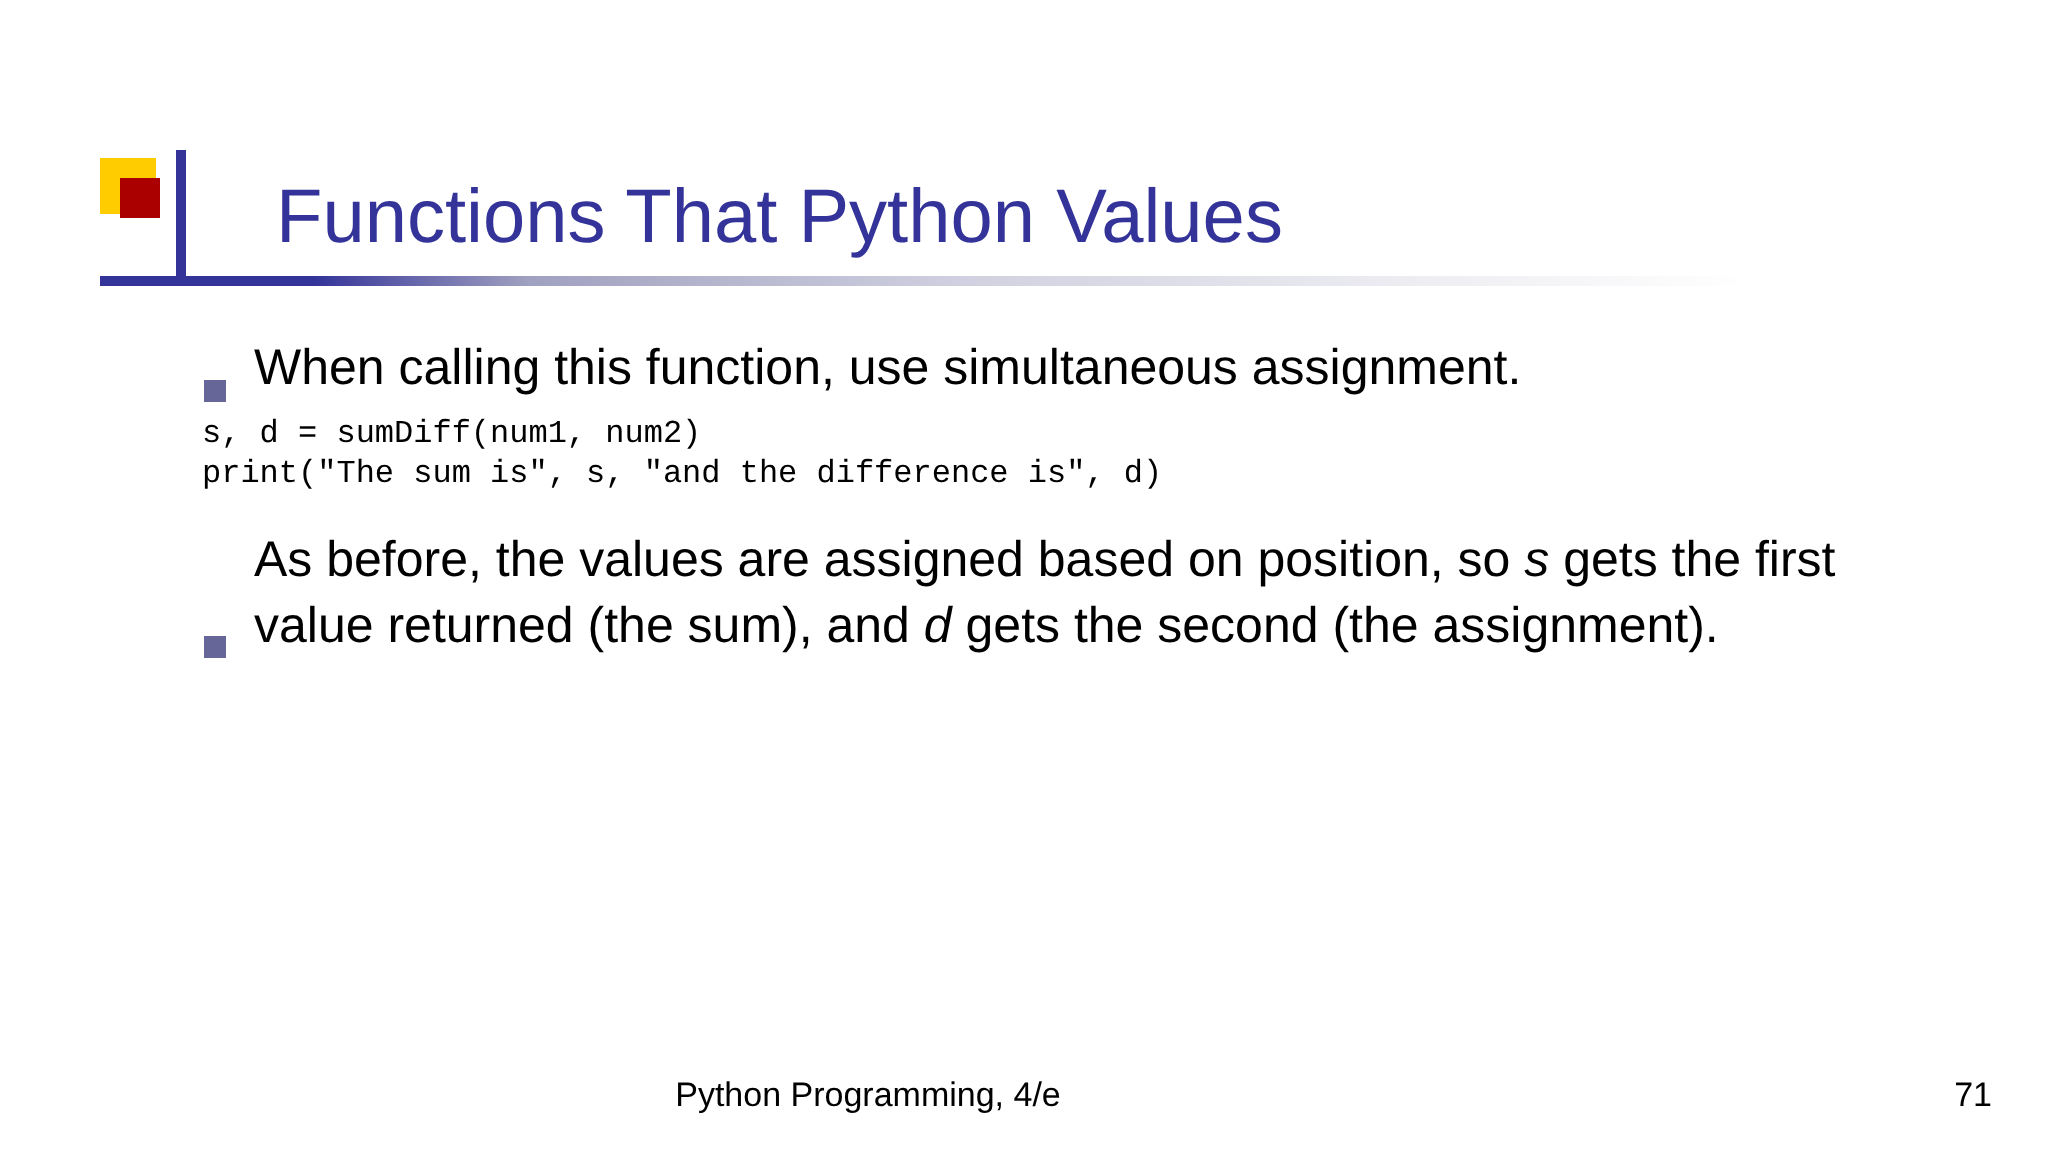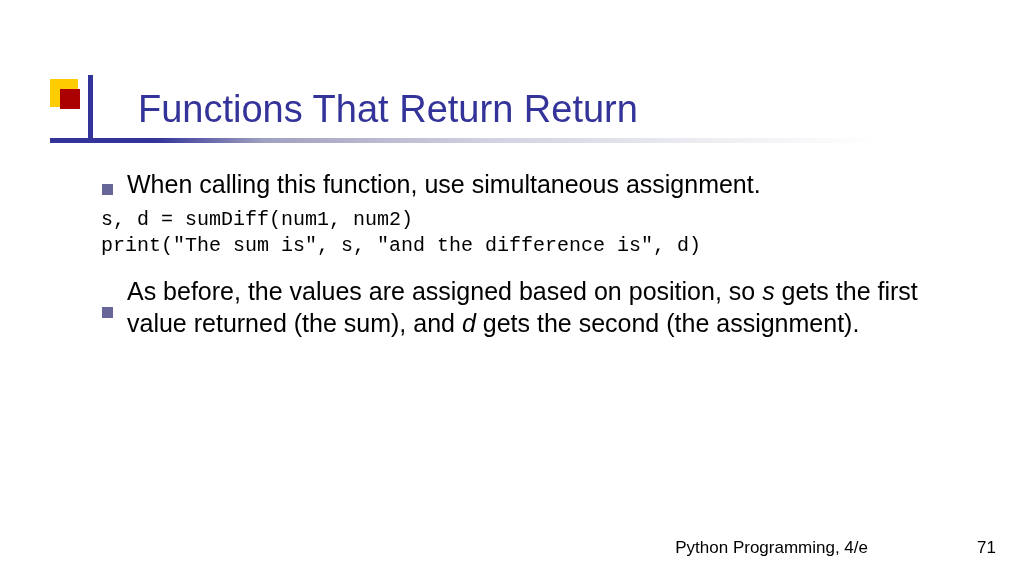--- a/index.html
+++ b/index.html
@@ -71,55 +71,55 @@
       color: #333399;
     }
     .content {
       position: absolute;
       top: 168px;
       left: 102px;
       width: 850px;
     }
     .bullet-item {
       display: flex;
-      align-items: center;
+      align-items: flex-end;
       margin-bottom: 6px;
     }
     .bullet-square {
       width: 11px;
       height: 11px;
       background: #666699;
       margin-top: 11px;
       margin-right: 14px;
       flex-shrink: 0;
     }
     .bullet-text {
       font-size: 25px;
       color: #000000;
       line-height: 1.3;
     }
     .code-block {
       font-family: 'Courier New', Courier, monospace;
-      font-size: 20px;
+      font-size: 16px;
       color: #000000;
       margin-left: -1px;
       margin-top: 4px;
       margin-bottom: 16px;
       line-height: 1.3;
       white-space: pre;
     }
     .italic {
       font-style: italic;
     }
     .footer-left {
       position: absolute;
       bottom: 18px;
       left: 0;
       width: 868px;
-      text-align: right;
+      text-align: center;
       font-size: 17px;
       color: #000000;
     }
     .footer-right {
       position: absolute;
       bottom: 18px;
       right: 28px;
       font-size: 17px;
       color: #000000;
     }
@@ -128,21 +128,21 @@
 <body>
 
 <div class="decoration">
   <div class="yellow-square"></div>
   <div class="red-square"></div>
 </div>
 <div class="blue-line-v"></div>
 <div class="blue-line-h"></div>
 <div class="gradient-line"></div>
 
-<div class="title">Functions That Return Return</div>
+<div class="title">Functions That Python Values</div>
 
 <div class="content">
   <div class="bullet-item">
     <div class="bullet-square"></div>
     <div class="bullet-text">When calling this function, use simultaneous assignment.</div>
   </div>
   <div class="code-block">s, d = sumDiff(num1, num2)
 print("The sum is", s, "and the difference is", d)</div>
   <div class="bullet-item">
     <div class="bullet-square"></div>

